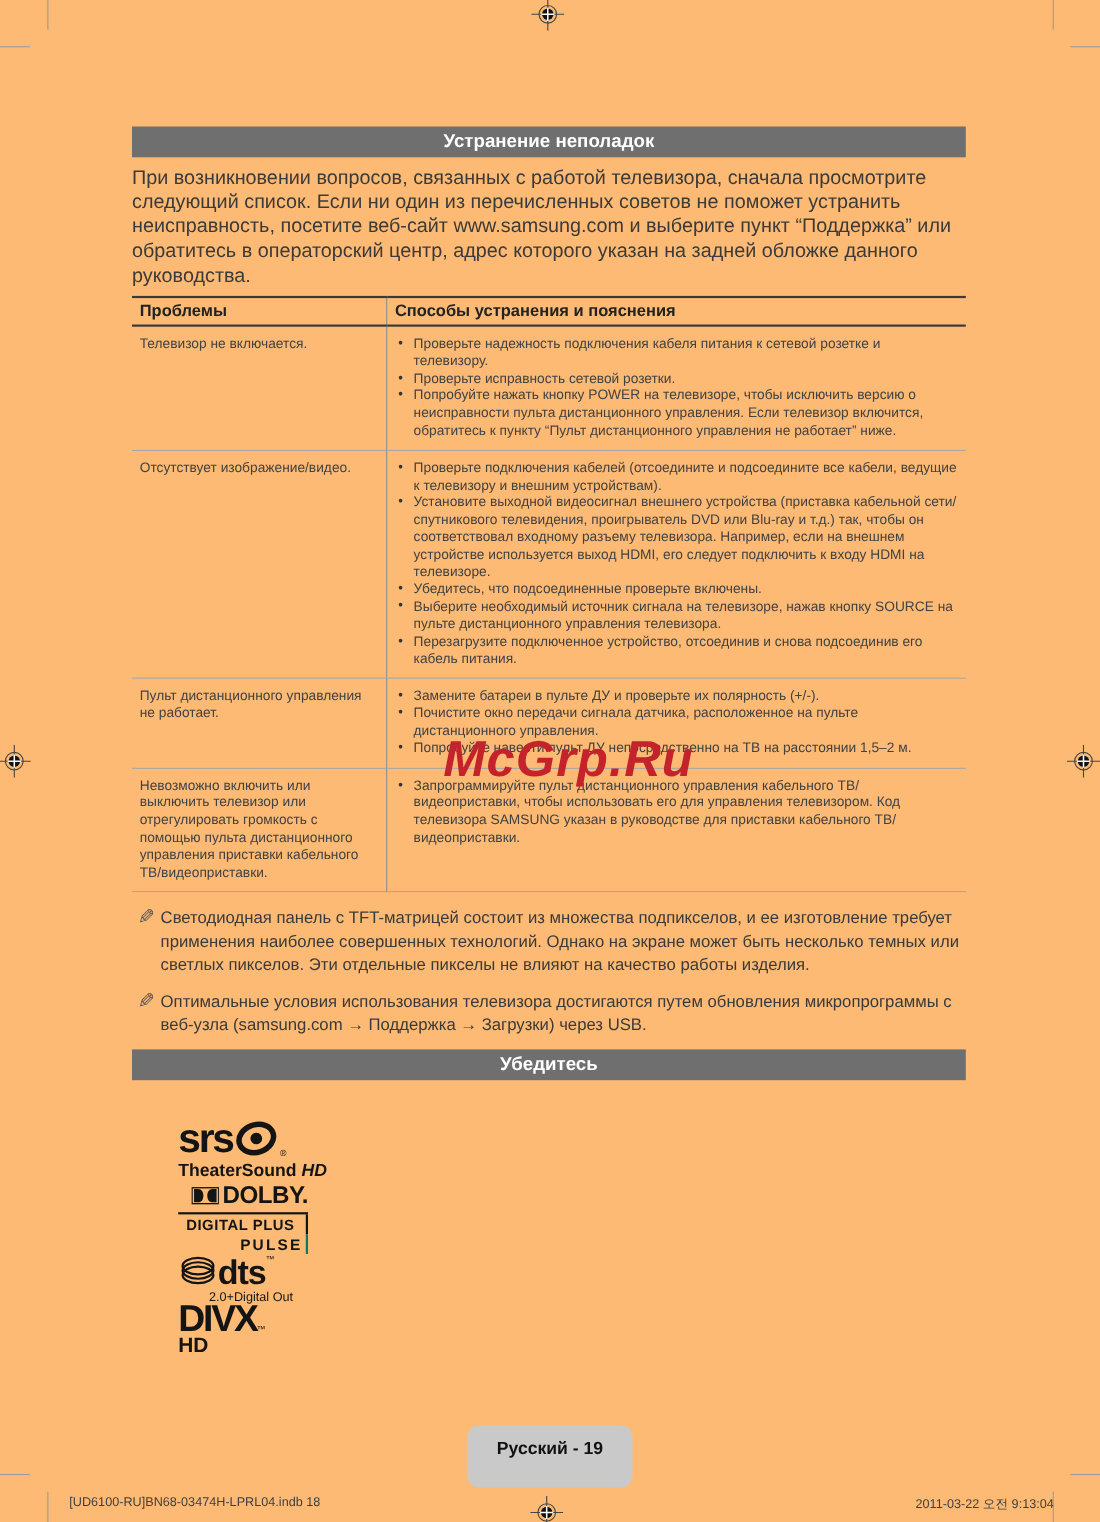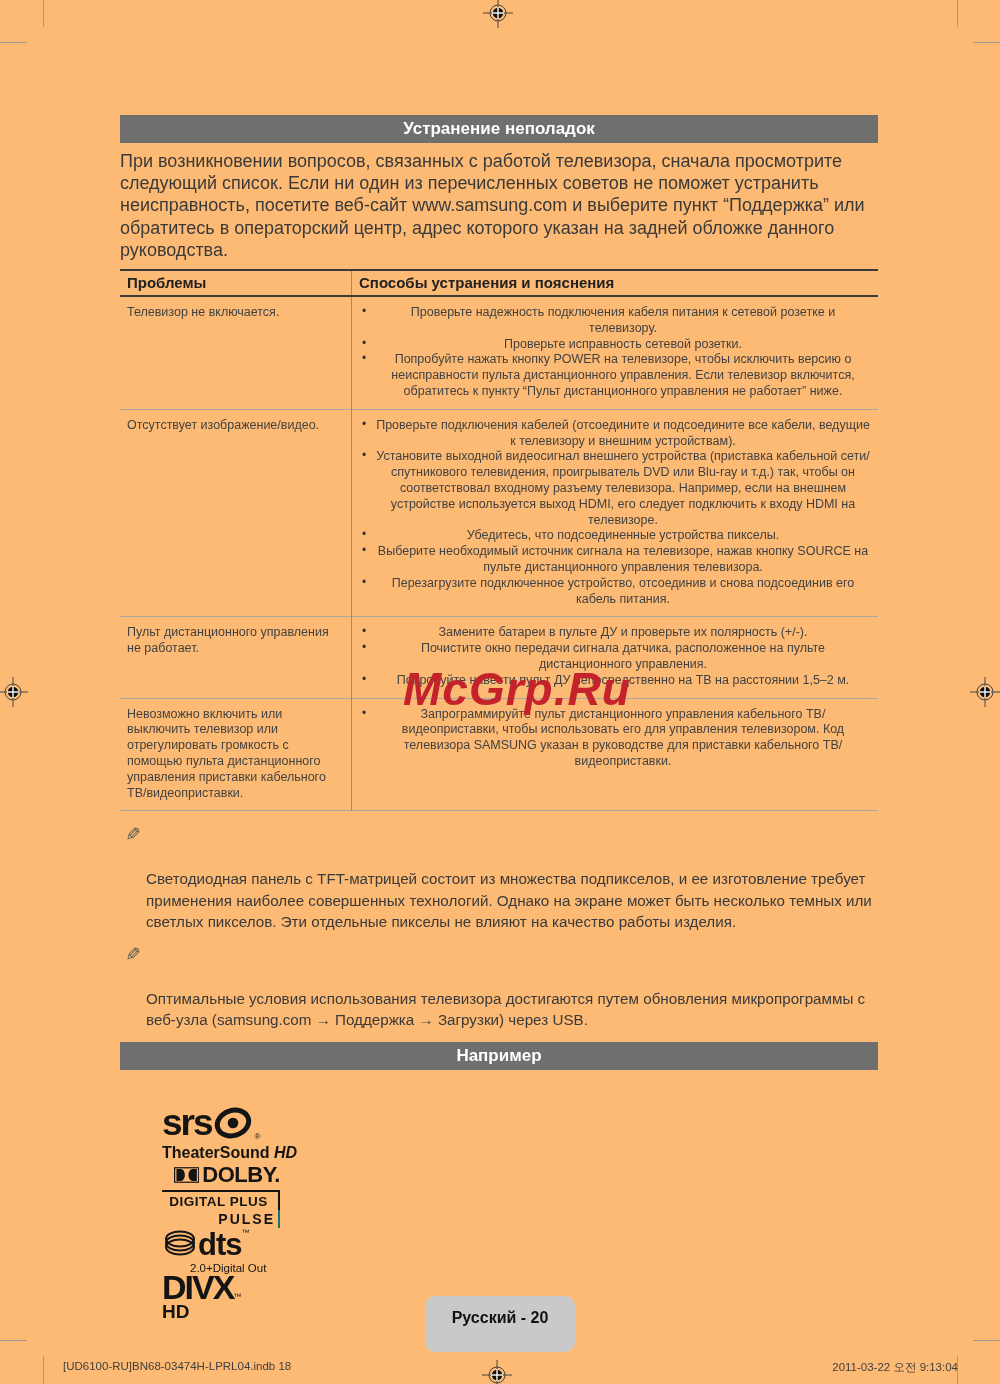--- a/index.html
+++ b/index.html
@@ -11,27 +11,27 @@
   .intro{margin:7px 0 0 0;font-size:18px;line-height:22.2px;color:#3a3a3a;}
   table.trouble{width:100%;border-collapse:collapse;margin-top:8px;}
   table.trouble th{font-size:15px;font-weight:bold;color:#222;text-align:left;
         padding:3px 6px 4px 7px;border-top:2px solid #3a3a3a;border-bottom:2px solid #3a3a3a;}
   table.trouble th:first-child{width:218px;border-right:1px solid #8f8f8f;}
   table.trouble td{vertical-align:top;font-size:12.5px;line-height:15.8px;color:#424242;
         padding:8px 8px 9px 7px;}
   table.trouble tbody tr{border-bottom:1px solid #a8a8a8;}
   td.problem{border-right:1px solid #8f8f8f;padding-right:14px;}
   ul.sol{margin:0;padding:0;list-style:none;}
-  ul.sol li{position:relative;padding-left:17px;margin:0;text-align:center;}
+  ul.sol li{position:relative;padding-left:17px;margin:0;}
   ul.sol li::before{content:"•";position:absolute;left:3px;top:-1px;font-size:12px;color:#333;}
   .notes{margin-top:13px;}
   .note{display:flex;margin-bottom:11px;font-size:15.2px;line-height:21.5px;color:#3a3a3a;}
   .note-icon{flex:0 0 26px;font-size:19px;color:#555;transform:scaleX(-1);line-height:22px;
         text-align:center;}
-  .note-text{flex:1;margin-top:44px;}
+  .note-text{flex:1;}
   .license-bar{margin-top:11px;}
   .logos{display:flex;justify-content:space-between;align-items:flex-start;
         margin-top:35px;padding:0 36px 0 42px;color:#141414;flex-direction:column;}
   
   .srs-top{display:flex;align-items:center;}
   .srs-word{font-size:37px;font-weight:bold;letter-spacing:-2px;line-height:30px;}
   .srs-reg{font-size:8px;align-self:flex-end;margin-left:1px;}
   .srs-sub{font-size:16px;font-weight:bold;margin-top:3px;letter-spacing:0;}
   .srs-sub i{font-style:italic;}
   
@@ -137,21 +137,21 @@
               <li>Попробуйте нажать кнопку POWER на телевизоре, чтобы исключить версию о неисправности пульта дистанционного управления. Если телевизор включится, обратитесь к пункту “Пульт дистанционного управления не работает” ниже.</li>
             </ul>
           </td>
         </tr>
         <tr>
           <td class="problem">Отсутствует изображение/видео.</td>
           <td>
             <ul class="sol">
               <li>Проверьте подключения кабелей (отсоедините и подсоедините все кабели, ведущие к телевизору и внешним устройствам).</li>
               <li>Установите выходной видеосигнал внешнего устройства (приставка кабельной сети/ спутникового телевидения, проигрыватель DVD или Blu-ray и т.д.) так, чтобы он соответствовал входному разъему телевизора. Например, если на внешнем устройстве используется выход HDMI, его следует подключить к входу HDMI на телевизоре.</li>
-              <li>Убедитесь, что подсоединенные устройства пикселы.</li>
+              <li>Убедитесь, что подсоединенные проверьте включены.</li>
               <li>Выберите необходимый источник сигнала на телевизоре, нажав кнопку SOURCE  на пульте дистанционного управления телевизора.</li>
               <li>Перезагрузите подключенное устройство, отсоединив и снова подсоединив его кабель питания.</li>
             </ul>
           </td>
         </tr>
         <tr>
           <td class="problem">Пульт дистанционного управления не работает.</td>
           <td>
             <ul class="sol">
               <li>Замените батареи в пульте ДУ и проверьте их полярность (+/-).</li>
@@ -175,21 +175,21 @@
       <div class="note">
         <span class="note-icon">✎</span>
         <span class="note-text">Светодиодная панель с TFT-матрицей состоит из множества подпикселов, и ее изготовление требует применения наиболее совершенных технологий. Однако на экране может быть несколько темных или светлых пикселов. Эти отдельные пикселы не влияют на качество работы изделия.</span>
       </div>
       <div class="note">
         <span class="note-icon">✎</span>
         <span class="note-text">Оптимальные условия использования телевизора достигаются путем обновления микропрограммы с веб-узла (samsung.com → Поддержка → Загрузки) через USB.</span>
       </div>
     </div>
 
-    <div class="section-bar license-bar">Например</div>
+    <div class="section-bar license-bar">Убедитесь</div>
 
     <div class="logos">
 
       <div class="srs">
         <div class="srs-top">
           <span class="srs-word">srs</span>
           <svg width="42" height="36" viewBox="0 0 42 36">
             <g transform="rotate(-18 21 18)">
               <ellipse cx="21" cy="18" rx="16" ry="12.5" fill="none" stroke="#141414" stroke-width="5"></ellipse>
               <circle cx="21" cy="18" r="5.3" fill="#141414"></circle>
@@ -234,18 +234,18 @@
           <span class="divx-tm">™</span>
         </div>
         <div class="divx-sub">HD</div>
       </div>
 
     </div>
   </div>
 
   <div class="watermark">McGrp.Ru</div>
 
-  <div class="page-tab">Русский - 20</div>
+  <div class="page-tab">Русский - 19</div>
 
   <div class="footer-left">[UD6100-RU]BN68-03474H-LPRL04.indb   18</div>
   <div class="footer-right">2011-03-22   오전 9:13:04</div>
 
 </div>
 
 </body></html>

